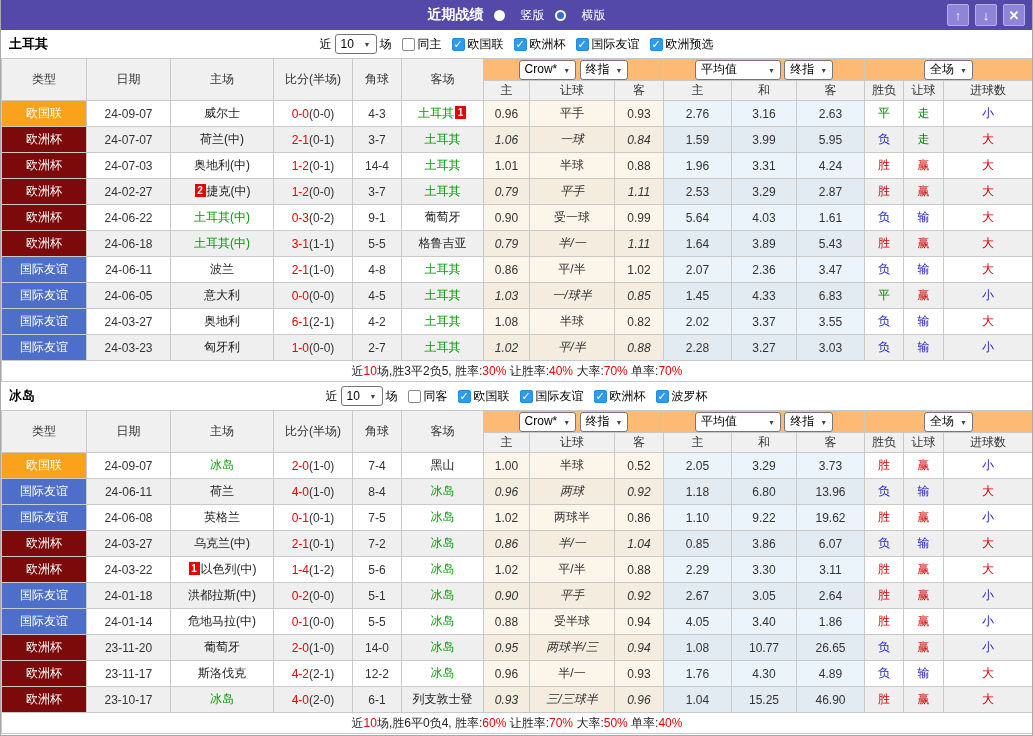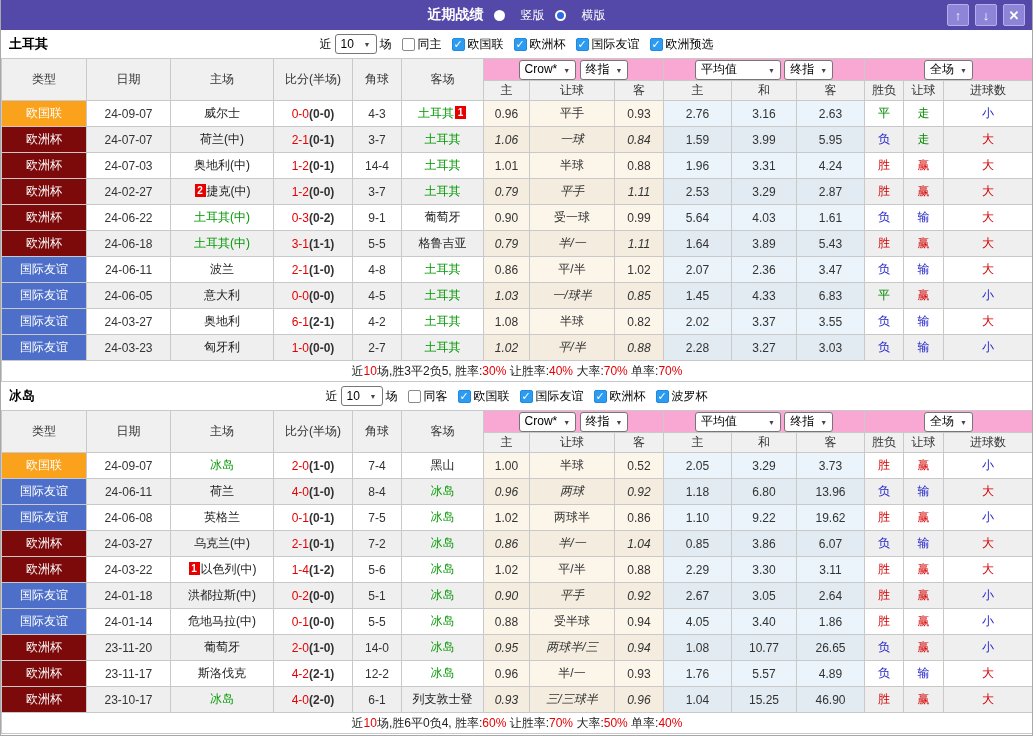--- a/index.html
+++ b/index.html
@@ -26,32 +26,32 @@
   .sel.wide { min-width: 86px; justify-content: space-between; }
   .cb { width: 13px; height: 13px; border: 1px solid #8a8a8a; background: #fff; display: inline-block; border-radius: 2px; position: relative; cursor: pointer; margin-left: 7px; flex: 0 0 auto; }
   .cb.checked { background: #2d9bf0; border-color: #1e8ae0; }
   .cb.checked::after { content: "✓"; color: #fff; font-size: 11px; font-weight: bold; position: absolute; left: 1px; top: -1px; }
 
   
   table { border-collapse: collapse; table-layout: fixed; width: 100%; }
   th, td { border: 1px solid #c9c9c9; text-align: center; font-size: 12px; padding: 0; overflow: hidden; white-space: nowrap; }
   thead th { background: #f0f0f0; font-weight: normal; color: #333; height: 20px; }
   tr.h1 th { height: 22px; }
-  .grp { background: #f9a8d4; }
+  .grp { background: #fdba74; }
   tbody td { height: 26px; color: #333; background: #fff; }
   tbody tr.alt td { background: #efefef; }
   td.type { color: #fff; }
   tbody td.crow { background: #fcf5ea; }
   tbody tr.alt td.crow { background: #f3ecdf; font-style: italic; }
   tbody td.avg { background: #eaf4fa; }
   tbody tr.alt td.avg { background: #e2ebf1; }
   .team { color: #222; }
   .team.focus { color: #009900; }
   .score-main { color: #e60000; }
-  .score-half { color: #333; font-weight: bold; }
+  .score-half { color: #333; }
   .num-badge { display: inline-block; background: #e60000; color: #fff; font-size: 10px; font-weight: bold; width: 11px; height: 13px; line-height: 13px; margin: 0 1px; vertical-align: 1px; }
   tfoot td { height: 21px; background: #fff; color: #222; font-size: 12px; }
   tfoot .red { color: #e60000; }
 </style>
 </head>
 <body>
 
 <div class="page">
 
   <div class="titlebar">
@@ -573,21 +573,21 @@
           <td class="type" style="background: rgb(124, 10, 10);">欧洲杯</td>
           <td>23-11-17</td>
           <td><span class="team">斯洛伐克</span></td>
           <td><span class="score-main">4-2</span><span class="score-half">(2-1)</span></td>
           <td>12-2</td>
           <td><span class="team focus">冰岛</span></td>
           <td class="crow">0.96</td>
           <td class="crow">半/一</td>
           <td class="crow">0.93</td>
           <td class="avg">1.76</td>
-          <td class="avg">5.57</td>
+          <td class="avg">4.30</td>
           <td class="avg">4.89</td>
           <td class="res" style="color: rgb(34, 34, 204);">负</td>
           <td class="res" style="color: rgb(34, 34, 204);">输</td>
           <td class="res" style="color: rgb(212, 0, 0);">大</td>
         </tr>
         <tr class="alt">
           <td class="type" style="background: rgb(124, 10, 10);">欧洲杯</td>
           <td>23-10-17</td>
           <td><span class="team focus">冰岛</span></td>
           <td><span class="score-main">4-0</span><span class="score-half">(2-0)</span></td>

